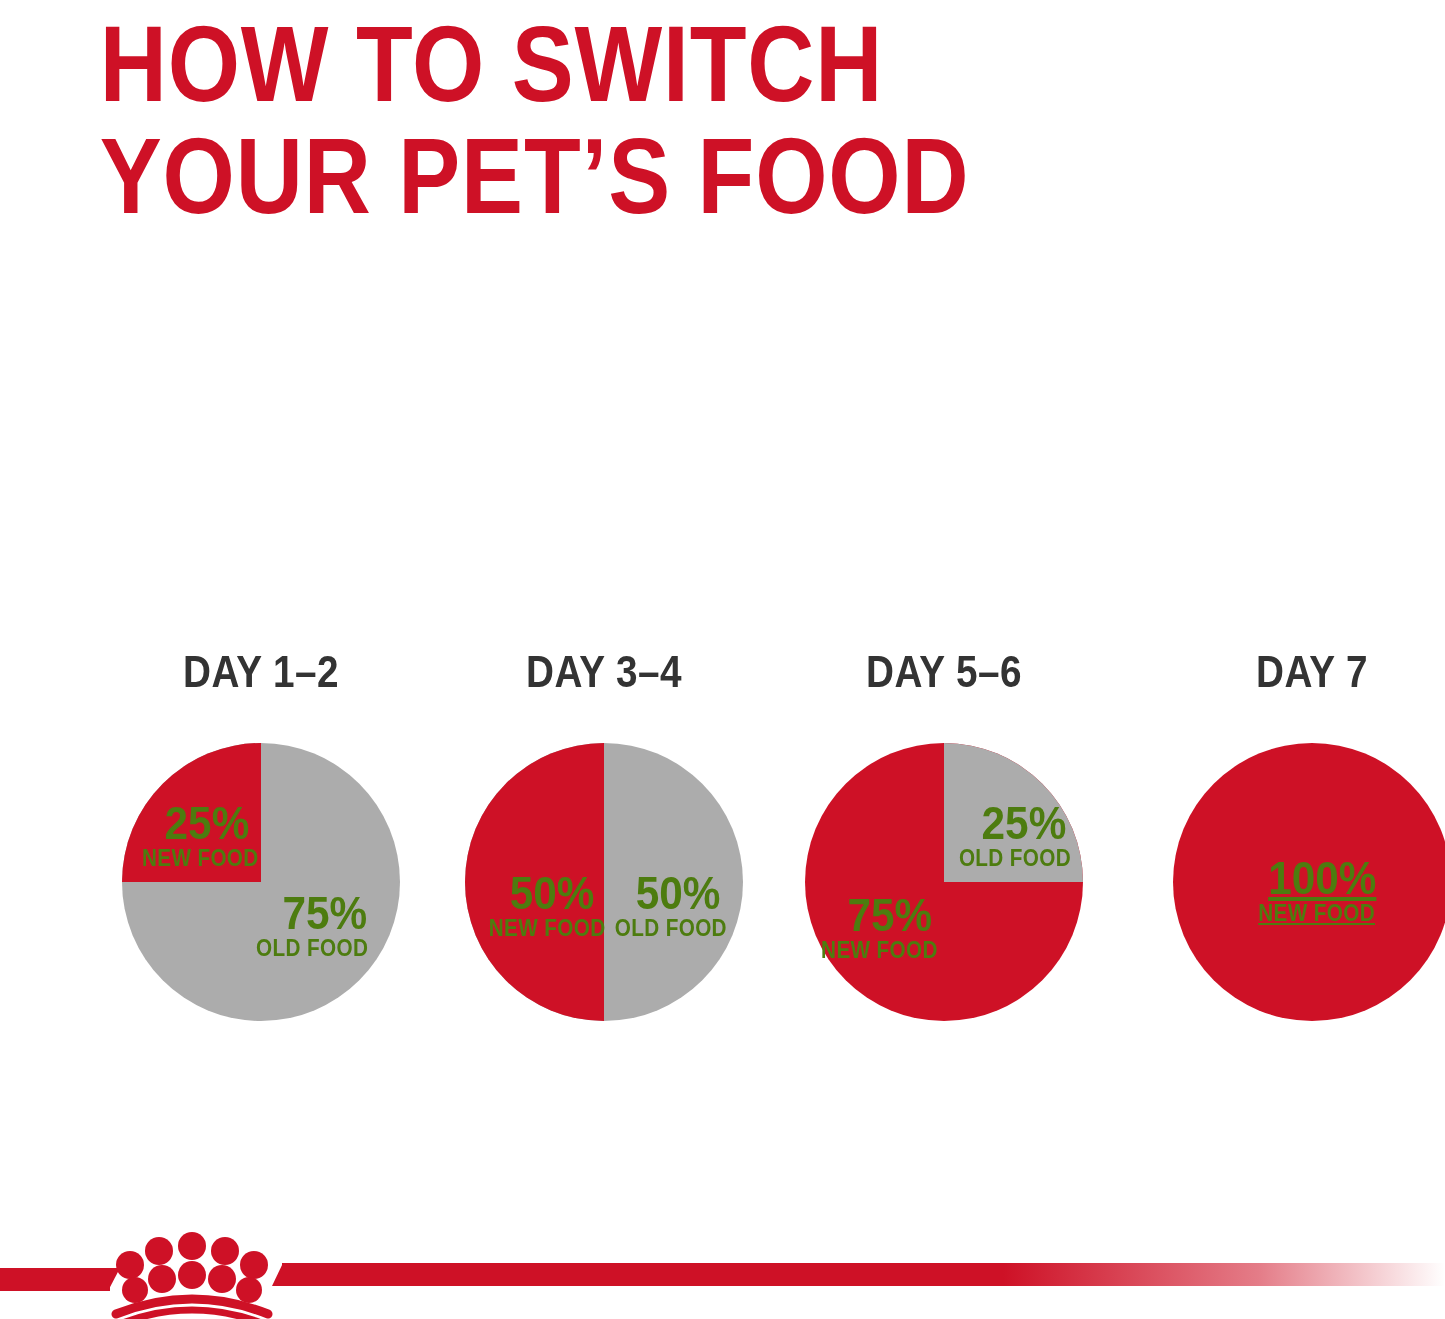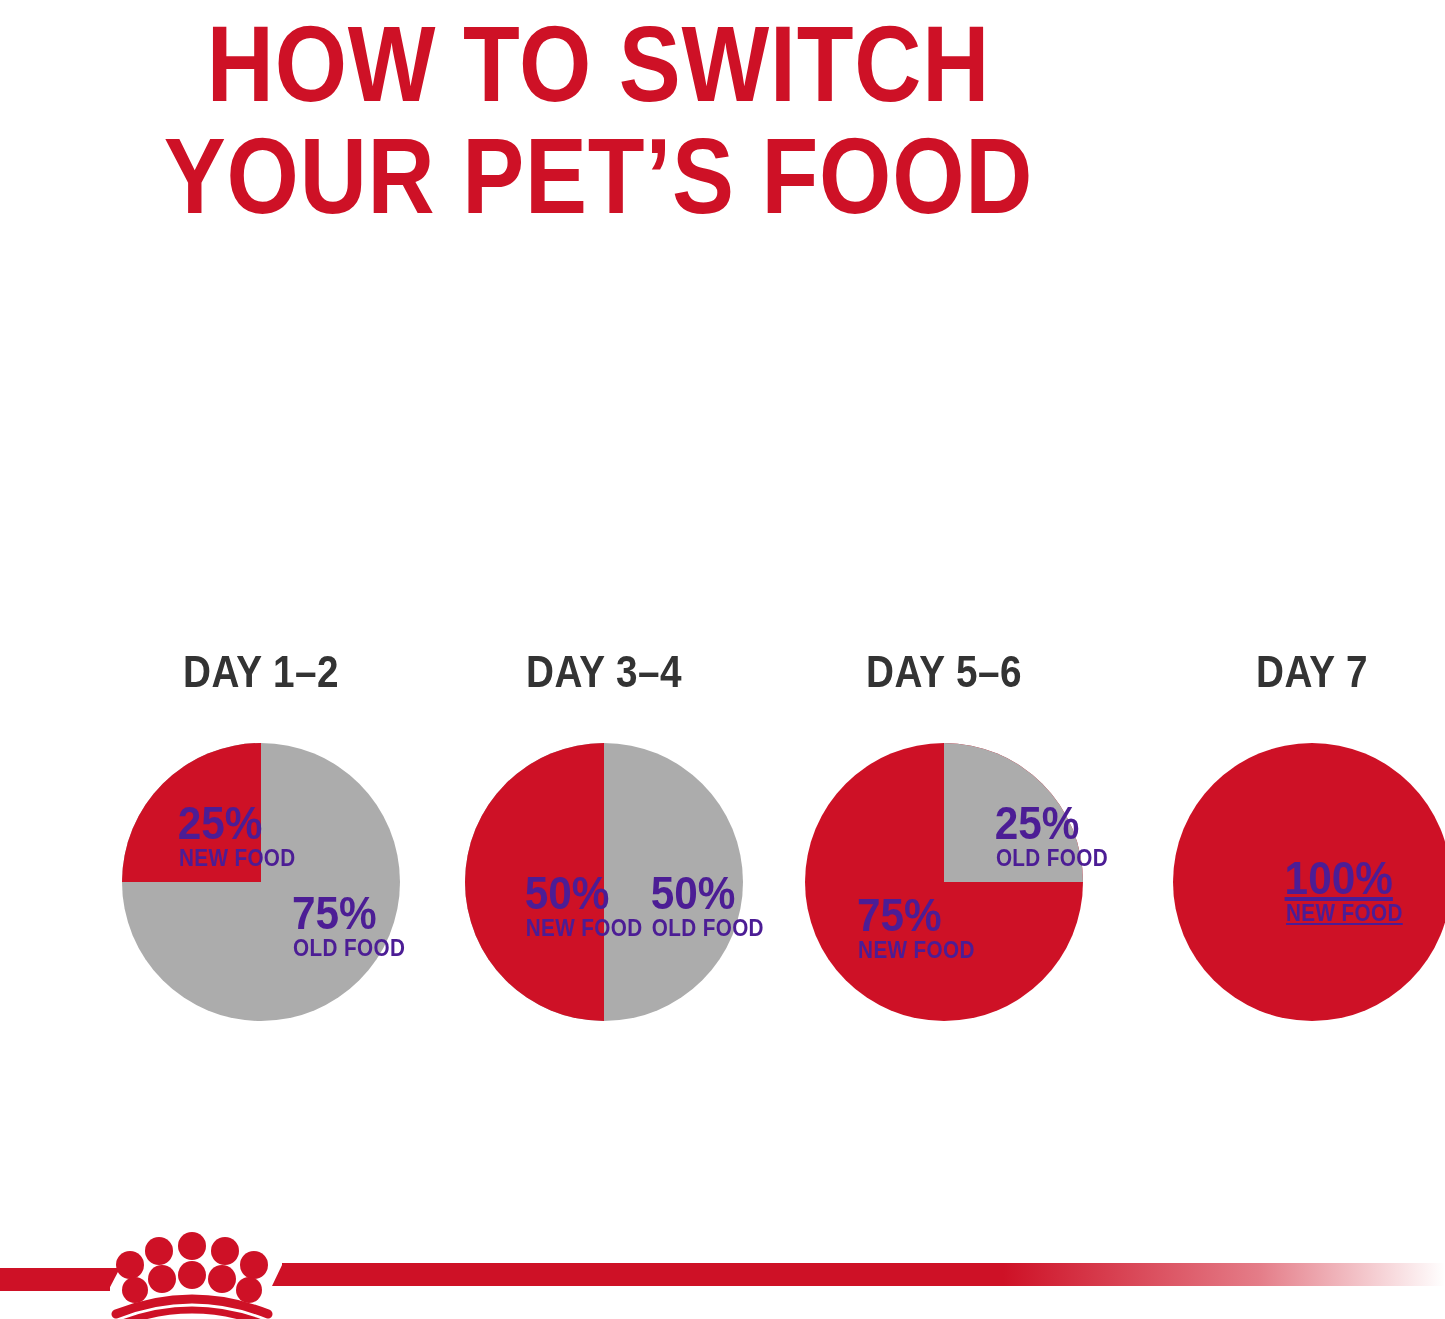--- a/index.html
+++ b/index.html
@@ -15,24 +15,23 @@
     position: relative;
     width: 1445px;
     height: 1319px;
     background: #ffffff;
     overflow: hidden;
   }
 
   
   .title-block {
     position: absolute;
-    left: 7px;
+    left: 17px;
     top: 8px;
     width: 1183px;
-    text-align: center;
   }
   .title-line {
     color: #CE1126;
     font-family: "Liberation Sans Narrow", "Liberation Sans", sans-serif;
     font-weight: bold;
     font-size: 108px;
     line-height: 112px;
     letter-spacing: 1px;
     transform: scaleX(0.86);
     transform-origin: center top;
@@ -96,24 +95,23 @@
     width: 278px;
     height: 278px;
   }
   .pie-wrap svg {
     display: block;
     width: 278px;
     height: 278px;
   }
   .pie-label {
     position: absolute;
-    text-align: left;
-    white-space: nowrap;
-    color: #4c1d95;
-    margin-left: 37px;
+    text-align: right;
+    white-space: nowrap;
+    color: #4d7c0f;
   }
   .pie-pct {
     font-family: "Liberation Sans Narrow", "Liberation Sans", sans-serif;
     font-weight: bold;
     font-size: 46px;
     line-height: 44px;
     letter-spacing: 0px;
     transform: scaleX(0.92);
     transform-origin: center top;
   }

